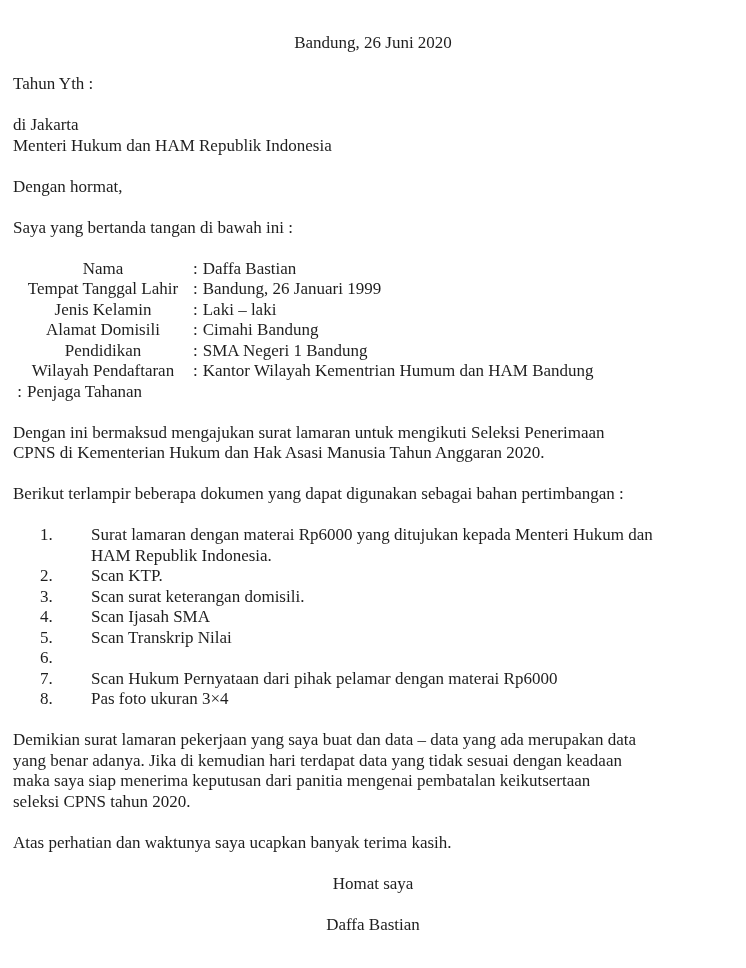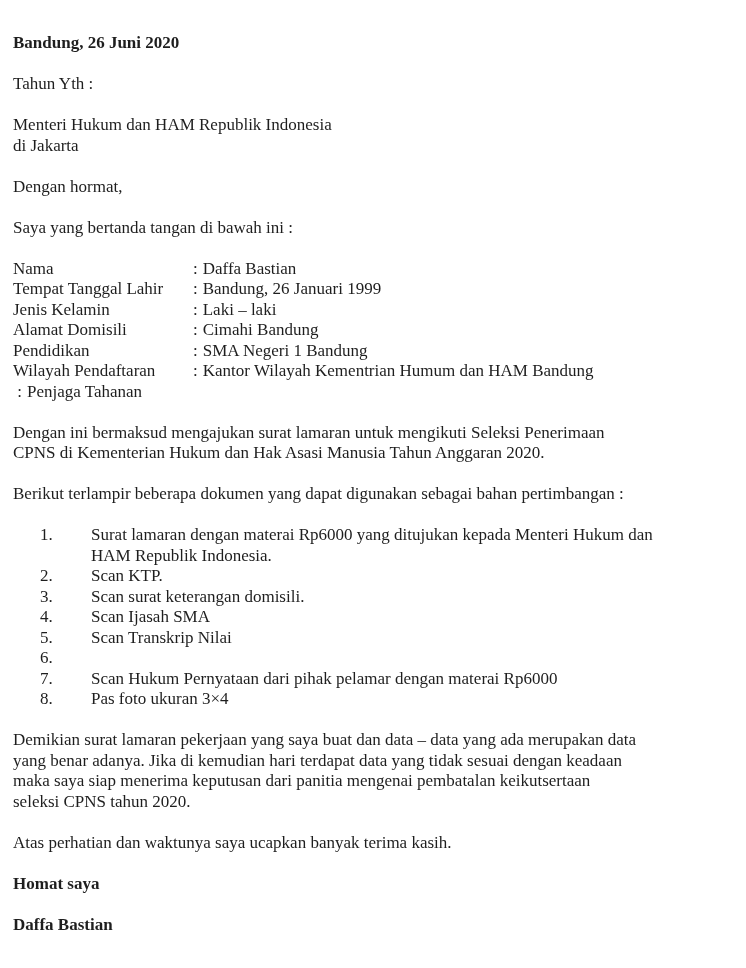--- a/index.html
+++ b/index.html
@@ -9,45 +9,45 @@
     box-sizing: border-box;
     background: #ffffff;
     color: #1e1e1e;
     font-family: "Liberation Serif", "DejaVu Serif", serif;
     font-size: 17px;
     line-height: 20.5px;
     padding: 33px 13px 12px 13px;
     overflow: hidden;
   }
   .block { margin: 0 0 20.5px 0; }
-  .right { text-align: left; font-weight: bold; }
+  .right { text-align: center; }
   .preline { white-space: pre-line; }
   .line { margin: 0; }
   
   .fields { margin: 0 0 20.5px 0; }
   .f-row { display: flex; }
-  .f-label { width: 180px; flex: 0 0 180px; }
+  .f-label { width: 180px; flex: 0 0 180px; text-align: center; }
   .f-sep { white-space: pre; }
   .f-value { margin-left: 5px; white-space: pre; }
   
   .list { margin: 0 0 20.5px 27px; }
   .li-row { display: flex; }
   .li-no { width: 30px; flex: 0 0 30px; }
   .li-text { white-space: pre-line; margin-left: 21px; }
 </style>
 </head>
 <body>
 
 <div class="block right">Bandung, 26 Juni 2020</div>
 
 <div class="block">Tahun Yth :</div>
 
 <div class="block">
+  <div class="line">di Jakarta</div>
   <div class="line">Menteri Hukum dan HAM Republik Indonesia</div>
-  <div class="line">di Jakarta</div>
 </div>
 
 <div class="block">Dengan hormat,</div>
 
 <div class="block">Saya yang bertanda tangan di bawah ini :</div>
 
 <div class="fields">
   <div class="f-row">
     <span class="f-label">Nama</span>
       <span class="f-sep">:</span>

